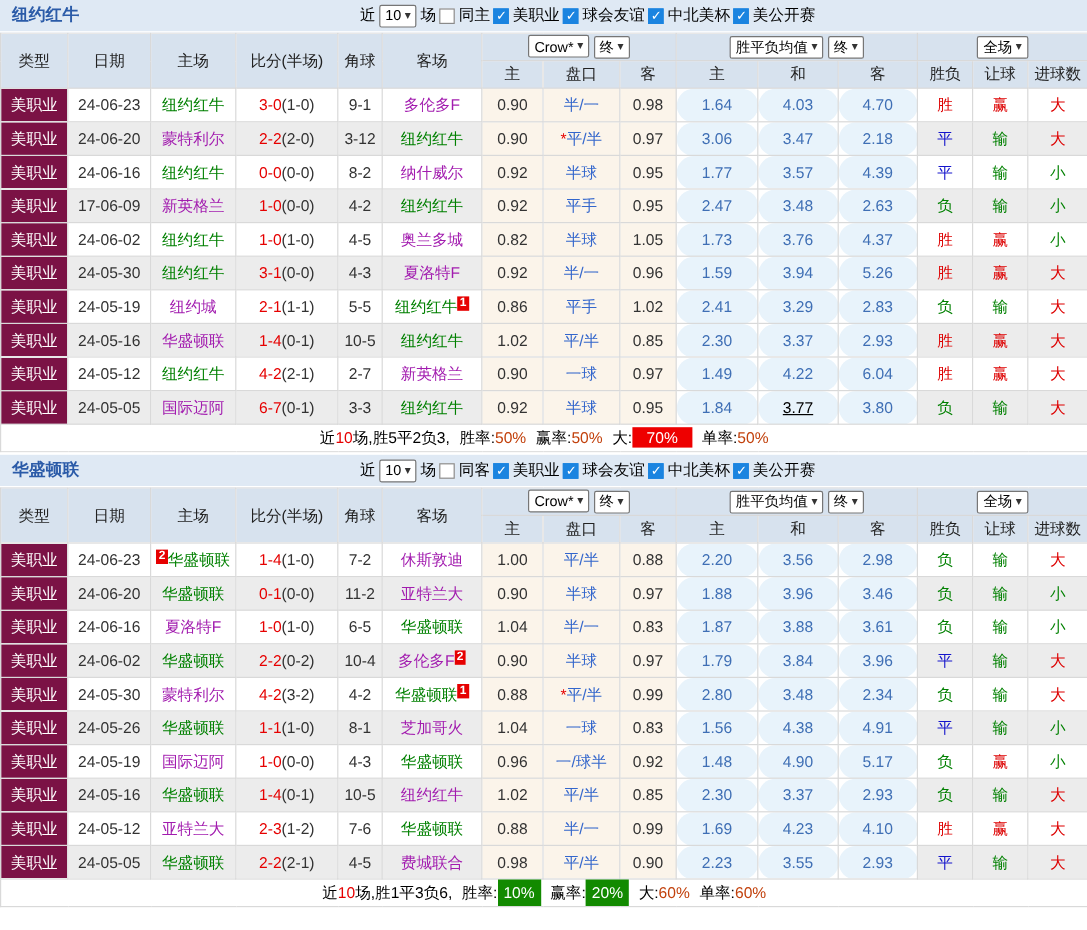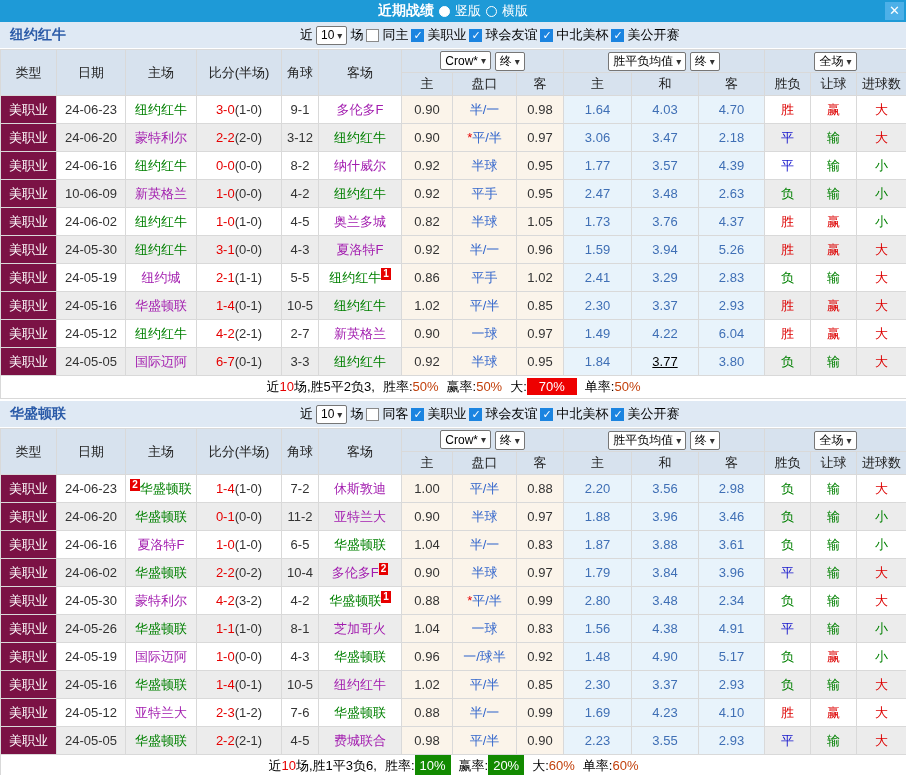--- a/index.html
+++ b/index.html
@@ -28,21 +28,21 @@
 
   
   table.grid { border-collapse:collapse; table-layout:fixed; width:906px; }
   table.grid th, table.grid td { border:1px solid #d9d9d9; text-align:center; overflow:hidden; white-space:nowrap; }
   thead th { background:#d7e2ee; border-color:#fff; font-weight:normal; color:#222; height:23px; font-size:13px; padding:1px 0; }
   tbody td { height:28px; font-size:13px; background:#fff; }
   tr.alt td { background:#ececec; }
   td.c-type { background:#7b1245 !important; color:#fff; }
   td.c-odd, td.c-hcp { background:#fbf4ea !important; color:#333; }
   td.c-hcp { color:#3366cc; }
-  td.c-avg { background:#e8f3fb !important; color:#3f6fb5; }
+  td.c-avg { background:#e8f3fb !important; color:#3f6fb5;border-radius:14px; }
   td.c-avg.hl { color:#000000; text-decoration:underline; }
   td.c-date, td.c-corner { color:#333; }
   .tg { color:#008000; }
   .tb { color:#a21caf; }
   .sc { color:#e60000; }
   .half { color:#333; }
   .star { color:#e60000; font-style:normal; }
   td.c-res.r { color:#dd0000; }
   td.c-res.b { color:#1414cc; }
   td.c-res.g { color:#008000; }
@@ -54,28 +54,20 @@
   .s-blue { color:#c2410c; }
   .s-red-bg { background:#ee0000; color:#fff; padding:1px 12px; }
   .s-green-bg { background:#128a00; color:#fff; padding:12px 5px;text-align:center; }
   .gap { height:2px; background:#fff; }
 </style>
 </head>
 <body>
 
 <div class="app">
 
-  <div class="titlebar">
-    <span class="title">近期战绩</span>
-    <span class="radio sel"></span>
-    <span class="radio-label">竖版</span>
-    <span class="radio"></span>
-    <span class="radio-label">横版</span>
-    <span class="close-btn">✕</span>
-  </div>
 
   <div>
     <div class="filter-bar">
       <span class="team-name">纽约红牛</span>
       <span class="filter-controls">
         <span class="f-label">近</span>
         <span class="sel-ctl">
             <span>10</span>
             <span class="arr">▾</span>
           </span>
@@ -204,21 +196,21 @@
             <td class="c-odd">0.95</td>
             <td class="c-avg">1.77</td>
             <td class="c-avg">3.57</td>
             <td class="c-avg">4.39</td>
             <td class="c-res b">平</td>
             <td class="c-res g">输</td>
             <td class="c-res g">小</td>
           </tr>
           <tr class="alt">
             <td class="c-type">美职业</td>
-            <td class="c-date">10-06-09</td>
+            <td class="c-date">17-06-09</td>
             <td class="c-team"><span class="tb">新英格兰</span></td>
             <td class="c-score"><span class="sc">1-0</span><span class="half">(0-0)</span></td>
             <td class="c-corner">4-2</td>
             <td class="c-team"><span class="tg">纽约红牛</span></td>
             <td class="c-odd">0.92</td>
             <td class="c-hcp">平手</td>
             <td class="c-odd">0.95</td>
             <td class="c-avg">2.47</td>
             <td class="c-avg">3.48</td>
             <td class="c-avg">2.63</td>

